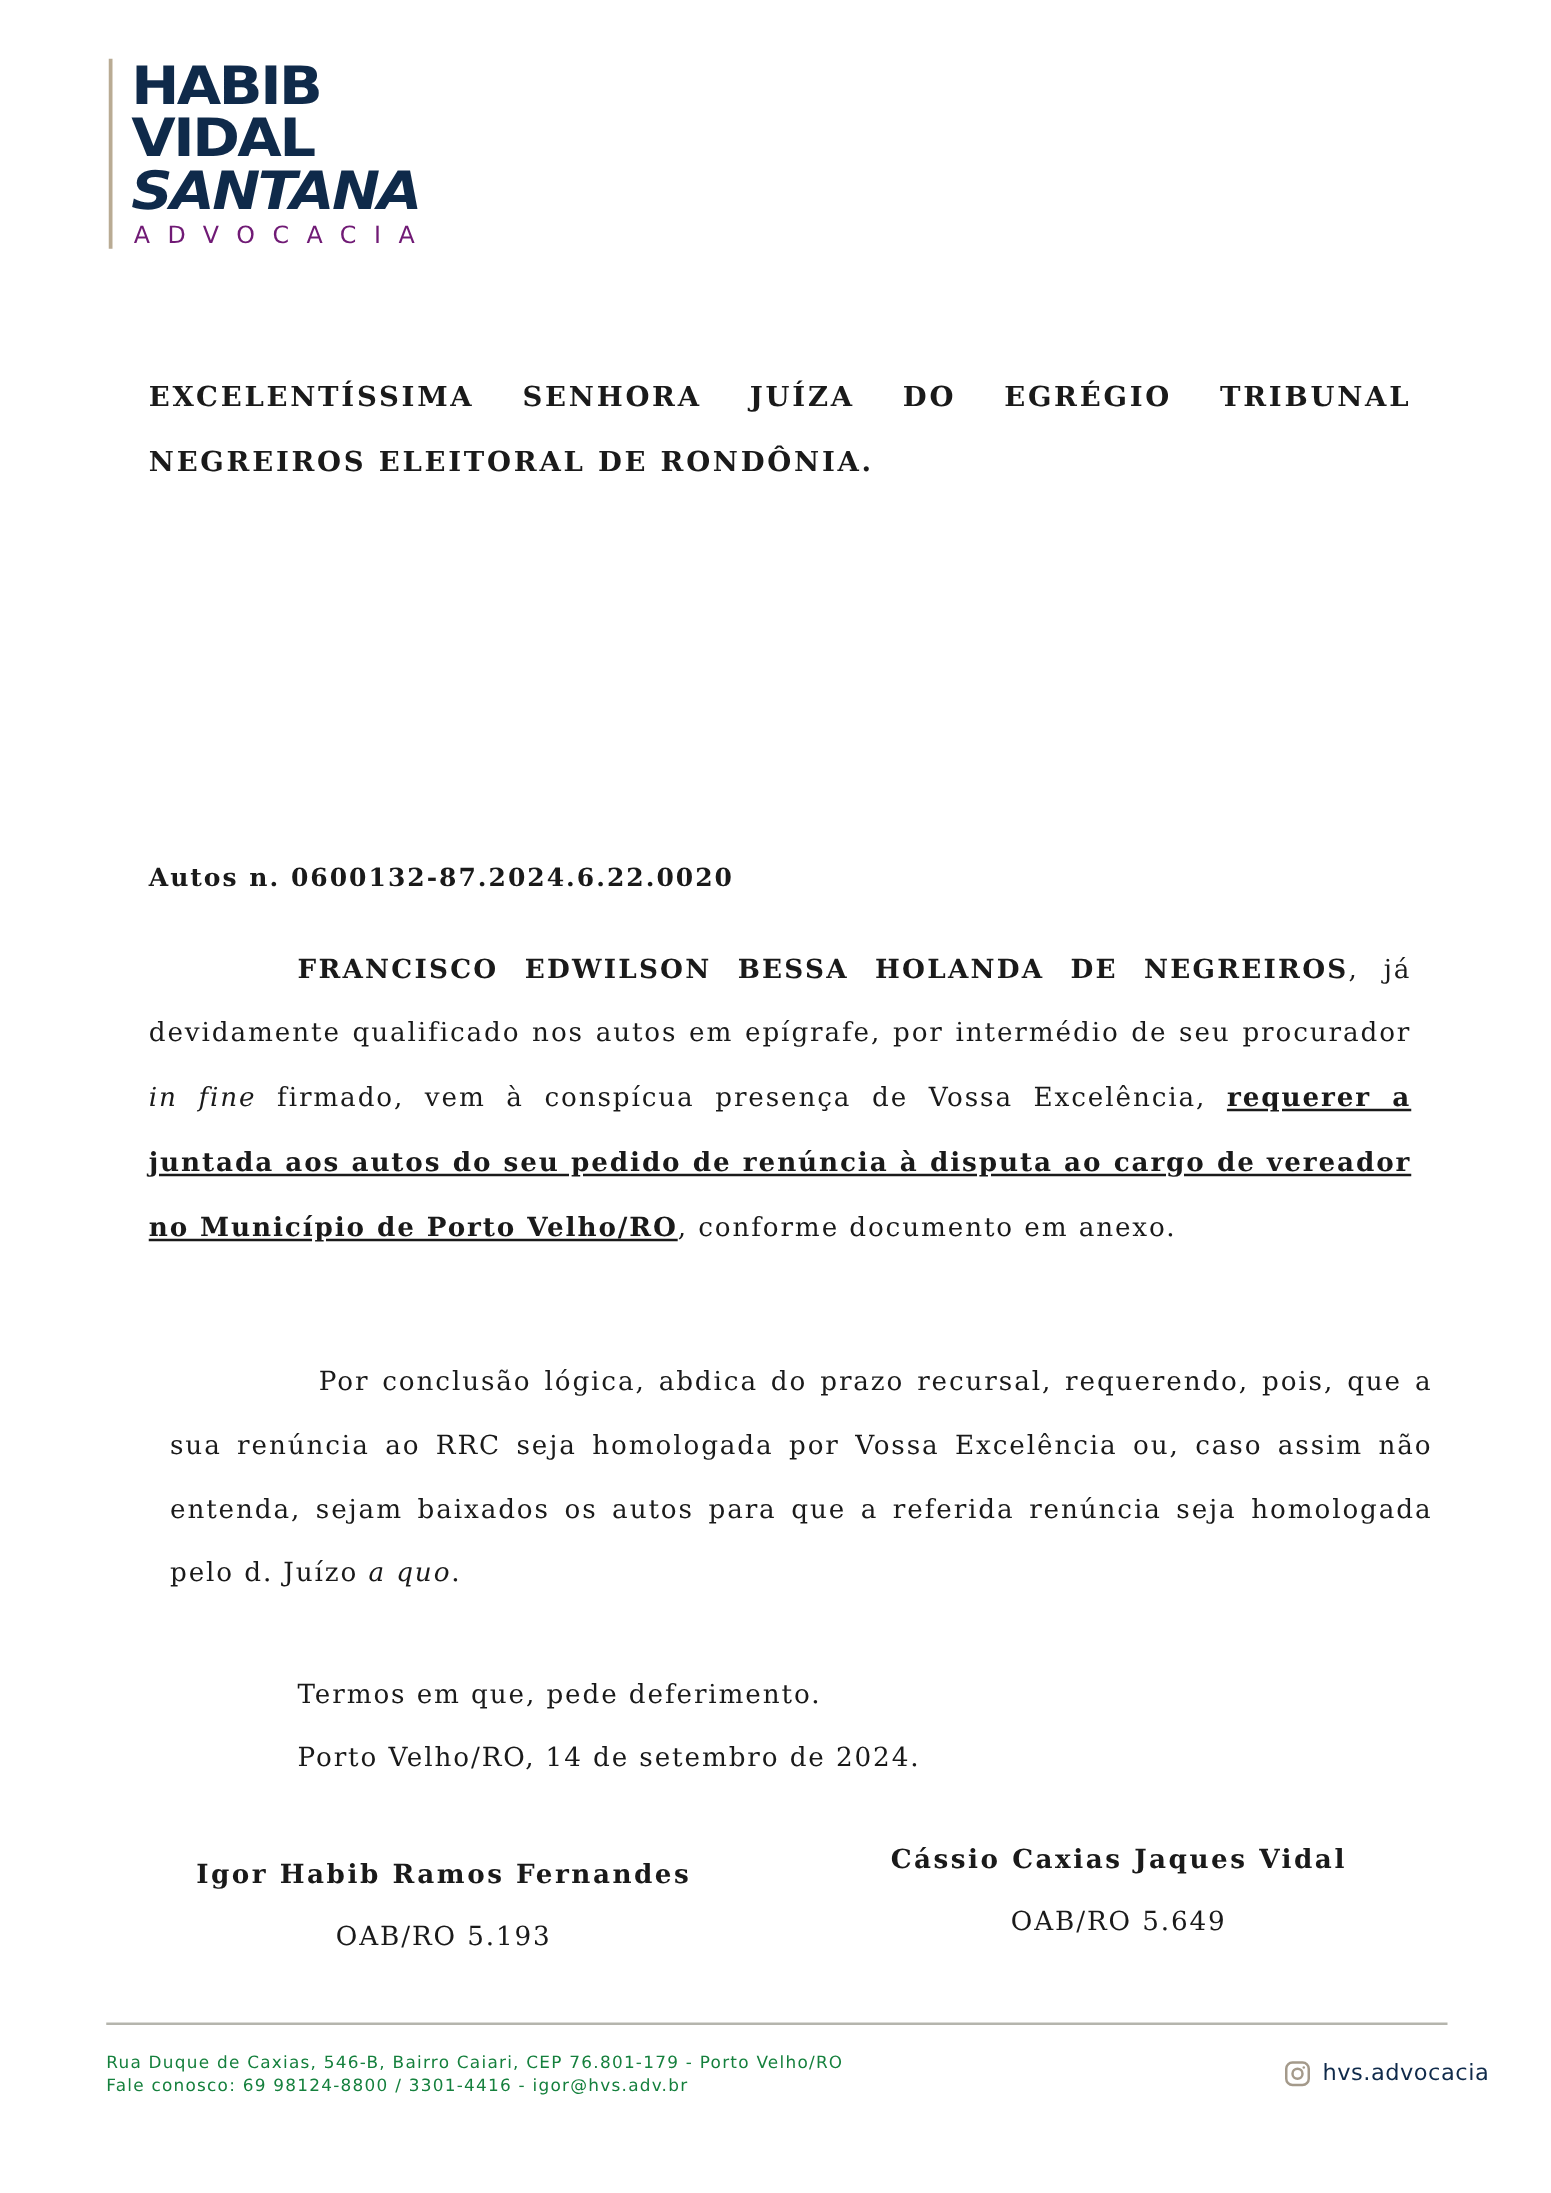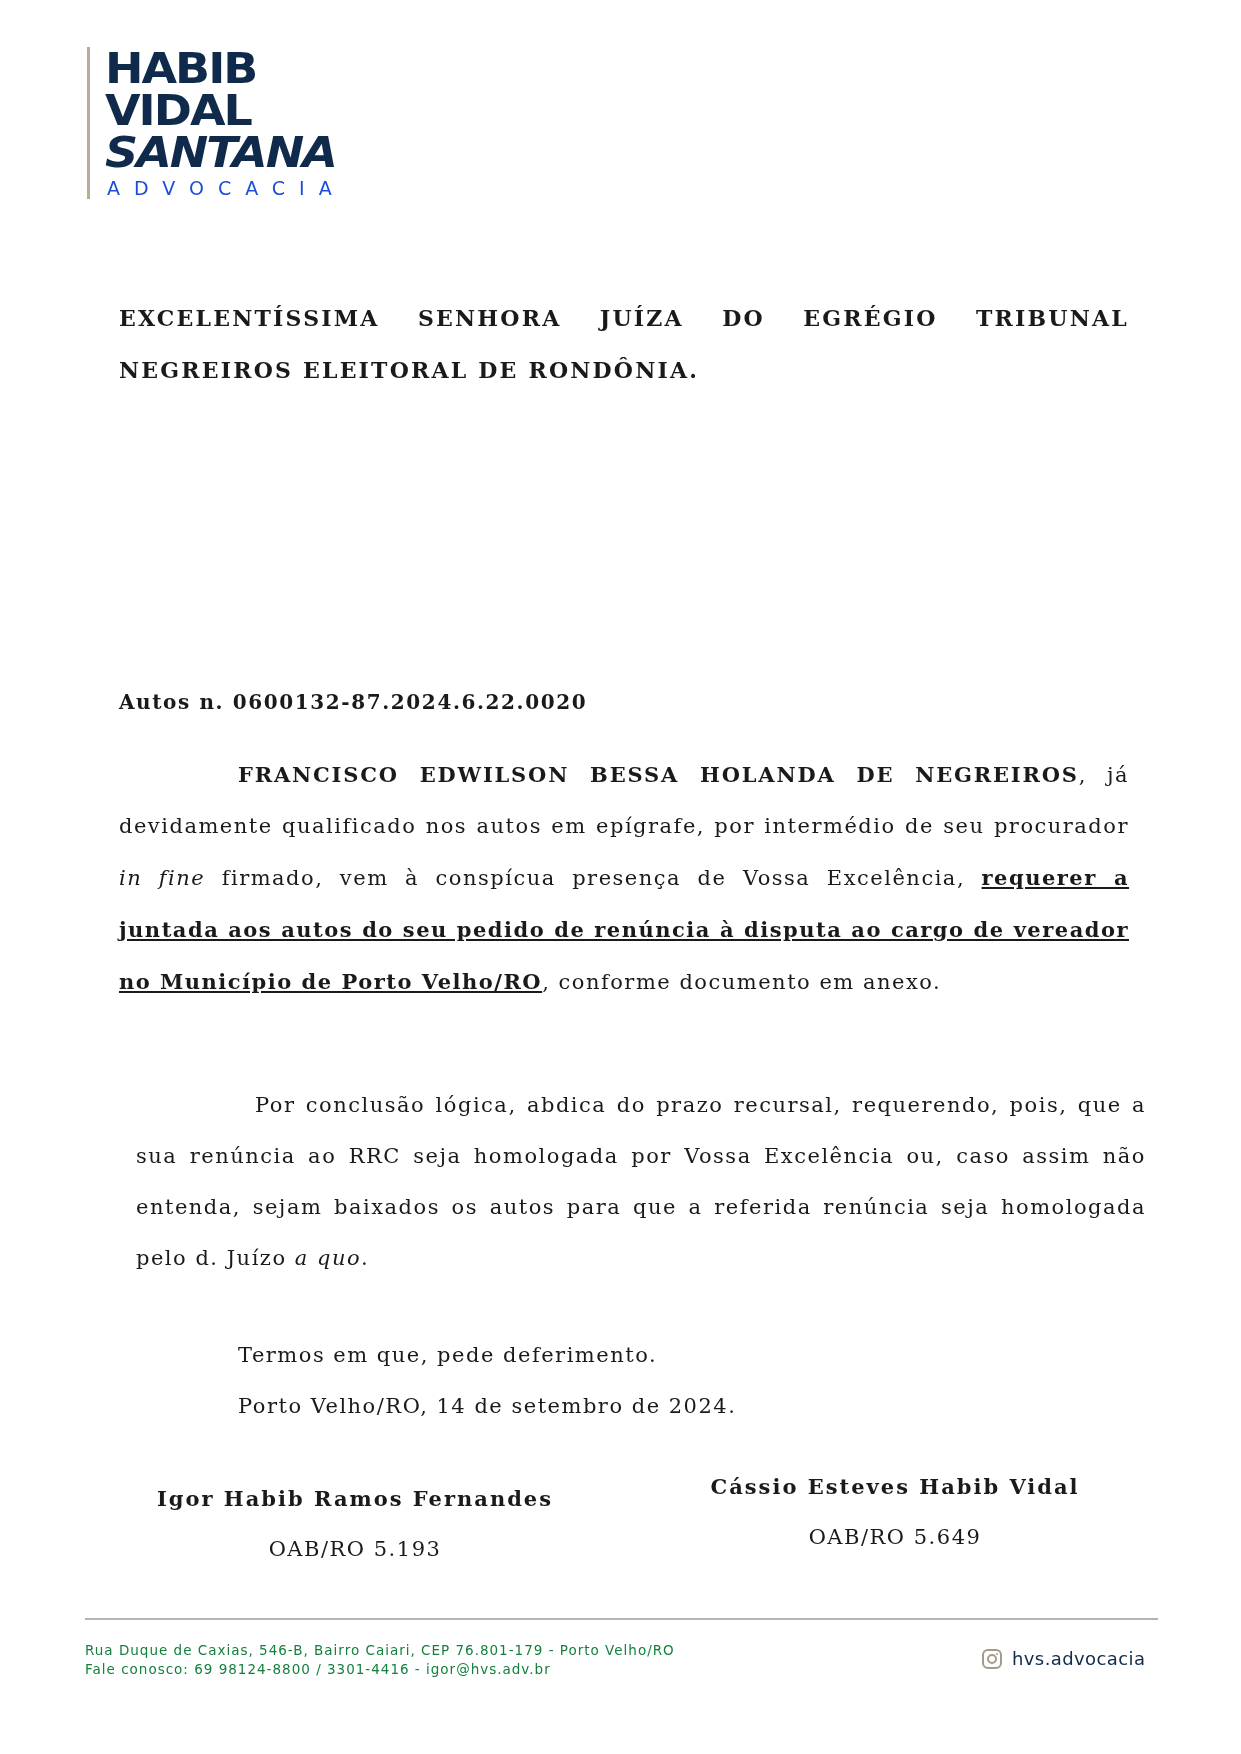--- a/index.html
+++ b/index.html
@@ -7,21 +7,21 @@
   .serif { font-family: "DejaVu Serif", "Liberation Serif", serif; }
   .sans { font-family: "DejaVu Sans", "Liberation Sans", sans-serif; }
 
   
   .logo { position: absolute; left: 87px; top: 47px; height: 152px; }
   .logo-bar { position: absolute; left: 0; top: 0; width: 3px; height: 152px; background: #b9ab94; }
   .logo-word { position: absolute; left: 18px; font-family: "DejaVu Sans", "Liberation Sans", sans-serif; font-weight: bold; color: #0f2a4a; letter-spacing: -2px; line-height: 1; }
   .logo-w1 { top: 0; font-size: 46px; transform: scaleY(0.92); transform-origin: top left; }
   .logo-w2 { top: 42px; font-size: 46px; transform: scaleY(0.92); transform-origin: top left; }
   .logo-w3 { top: 84px; font-size: 46px; font-style: italic; transform: scaleY(0.92); transform-origin: top left; }
-  .logo-sub { position: absolute; left: 20px; top: 132px; font-family: "DejaVu Sans", "Liberation Sans", sans-serif; font-size: 19px; color: #1d4ed8; letter-spacing: 14px; line-height: 1; }
+  .logo-sub { position: absolute; left: 20px; top: 132px; font-family: "DejaVu Sans", "Liberation Sans", sans-serif; font-size: 19px; color: #701a75; letter-spacing: 14px; line-height: 1; }
 
   
   .heading { position: absolute; left: 119px; top: 292px; width: 1010px; font-weight: bold; font-size: 22px; letter-spacing: 2.2px; line-height: 52px; text-align: justify; text-align-last: left; }
   .heading .l1 { display: block; text-align: justify; text-align-last: justify; }
 
   .autos { position: absolute; left: 119px; top: 690px; font-weight: bold; font-size: 20px; letter-spacing: 1.6px; }
 
   .body-block { position: absolute; left: 119px; width: 1010px; font-size: 21px; letter-spacing: 1.5px; line-height: 51px; text-align: justify; }
   .p1 { top: 749px; }
   .p2 { top: 1080px; margin-left: 17px; }
@@ -36,21 +36,21 @@
 
   .sig { position: absolute; text-align: center; }
   .sig-name { font-weight: bold; font-size: 21px; letter-spacing: 2px; }
   .sig-oab { font-size: 21px; letter-spacing: 1.5px; margin-top: 26px; }
   .sig1 { left: 140px; width: 430px; top: 1486px; }
   .sig2 { left: 680px; width: 430px; top: 1474px; }
 
   
   .footer-line { position: absolute; left: 85px; top: 1618px; width: 1073px; height: 2px; background: #b5b5ad; }
   .footer-addr { position: absolute; left: 85px; top: 1641px; font-size: 13.5px; color: #15803d; letter-spacing: 1px; line-height: 19px; }
-  .footer-social { position: absolute; left: 982px; top: 1648px; display: flex; align-items: center; gap: 10px; }
+  .footer-social { position: absolute; left: 1028px; top: 1648px; display: flex; align-items: center; gap: 10px; }
   .ig-icon { width: 20px; height: 20px; border: 2px solid #a49a8b; border-radius: 6px; box-sizing: border-box; position: relative; }
   .ig-icon::before { content: ""; position: absolute; left: 3px; top: 3px; width: 10px; height: 10px; border: 2px solid #a49a8b; border-radius: 50%; box-sizing: border-box; }
   .ig-icon::after { content: ""; position: absolute; right: 2px; top: 2px; width: 2px; height: 2px; background: #a49a8b; border-radius: 50%; }
   .social-handle { font-size: 18px; color: #0f2a4a; letter-spacing: 0.4px; }
 </style>
 </head>
 <body>
 
 <div class="logo">
   <div class="logo-bar"></div>
@@ -72,21 +72,21 @@
 <div class="body-block p2 indent serif"><span>Por conclusão lógica, abdica do prazo recursal, requerendo, pois, que a sua renúncia ao RRC seja homologada por Vossa Excelência ou, caso assim não entenda, sejam baixados os autos para que a referida renúncia seja homologada pelo d. Juízo </span><span class="ital">a quo</span><span>.</span></div>
 
 <div class="line closing serif">Termos em que, pede deferimento.</div>
 <div class="line date serif">Porto Velho/RO, 14 de setembro de 2024.</div>
 
 <div class="sig sig1 serif">
   <div class="sig-name">Igor Habib Ramos Fernandes</div>
   <div class="sig-oab">OAB/RO 5.193</div>
 </div>
 <div class="sig sig2 serif">
-  <div class="sig-name">Cássio Esteves Habib Vidal</div>
+  <div class="sig-name">Cássio Caxias Jaques Vidal</div>
   <div class="sig-oab">OAB/RO 5.649</div>
 </div>
 
 <div class="footer-line"></div>
 <div class="footer-addr sans">
   <div>Rua Duque de Caxias, 546-B, Bairro Caiari, CEP 76.801-179 - Porto Velho/RO</div>
   <div>Fale conosco: 69 98124-8800 / 3301-4416 - igor@hvs.adv.br</div>
 </div>
 <div class="footer-social sans">
   <span class="ig-icon"></span>

